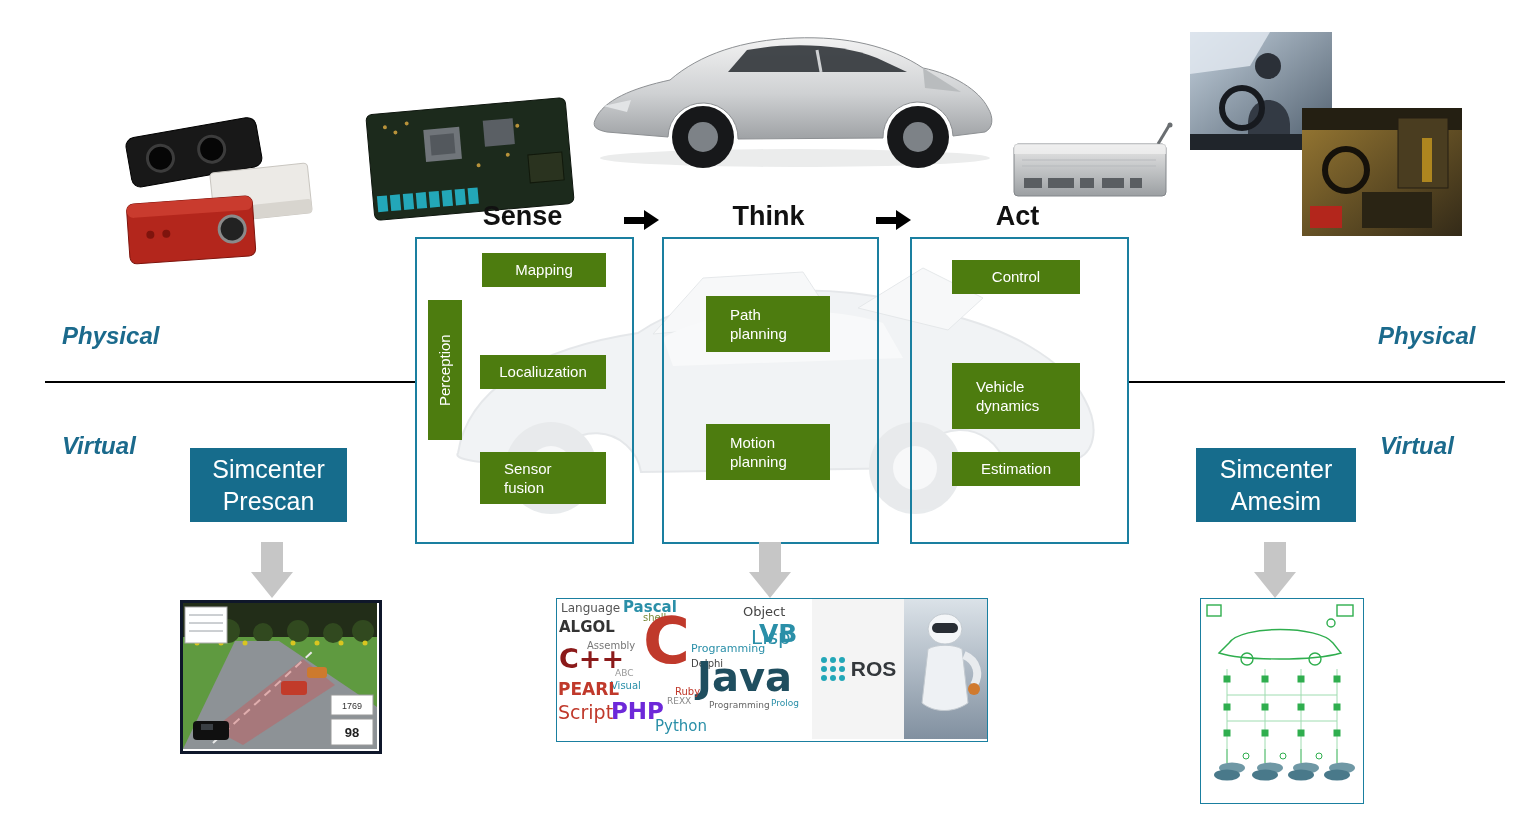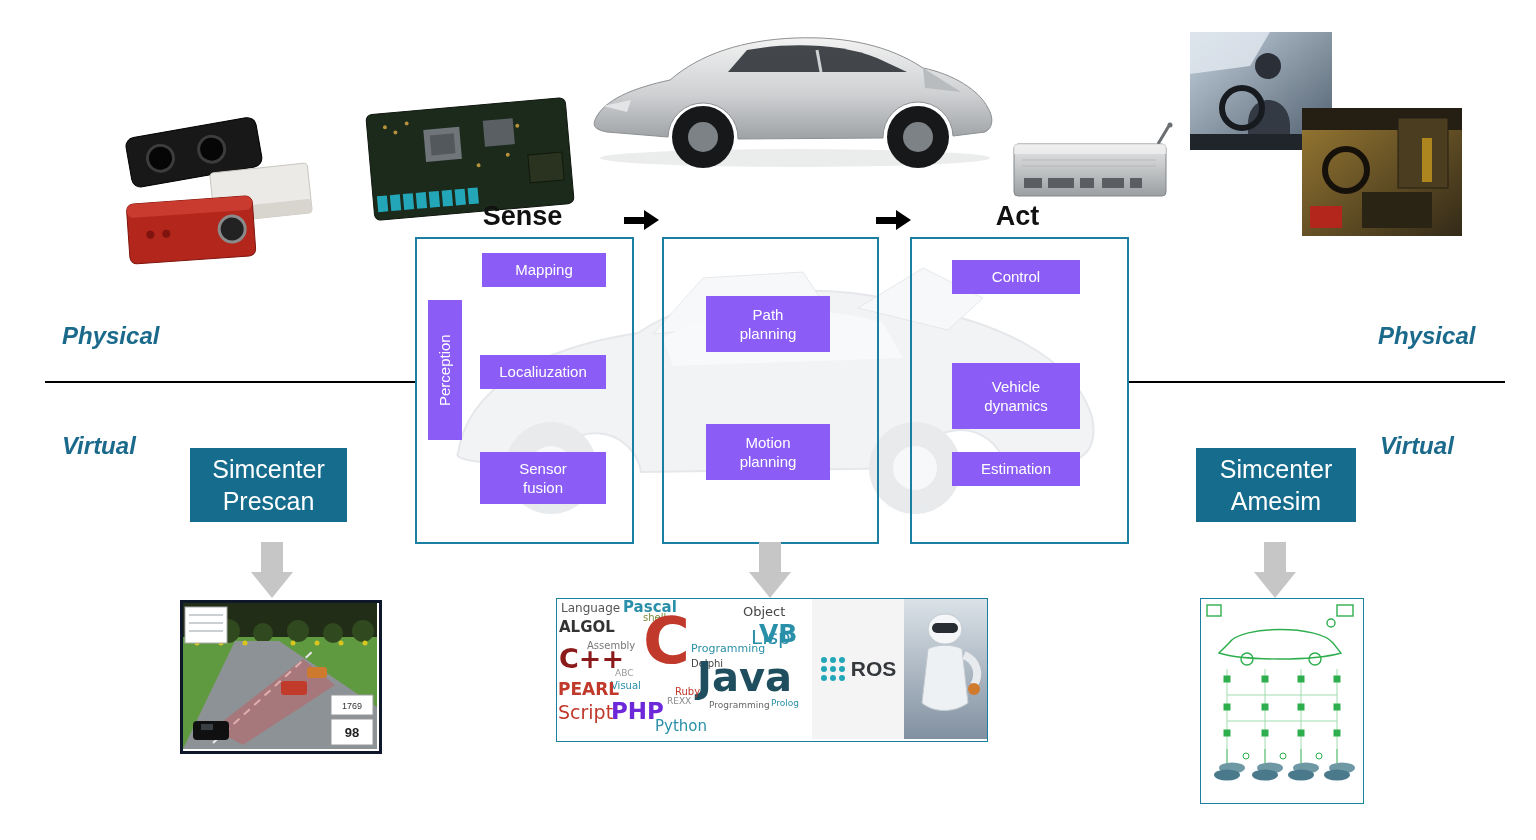--- a/index.html
+++ b/index.html
@@ -14,22 +14,22 @@
   .harrow .shaft{width:20px;height:7px;background:#000;}
   .harrow .head{width:0;height:0;border-left:15px solid #000;border-top:10px solid transparent;border-bottom:10px solid transparent;}
 
   
   .pbox{position:absolute;top:237px;height:303px;border:2px solid #1a7fa0;z-index:2;background:transparent;}
   #sense-box{left:415px;width:215px;}
   #think-box{left:662px;width:213px;}
   #act-box{left:910px;width:215px;}
 
   
-  .chip{position:absolute;background:#8b5cf6;color:#fff;display:flex;align-items:center;justify-content:center;
-        text-align:center;font-size:15px;line-height:1.3;z-index:3;box-sizing:border-box;padding:2px 8px;}
+  .chip{position:absolute;background:#4d7c0f;color:#fff;display:flex;align-items:center;justify-content:center;
+        font-size:15px;line-height:1.3;z-index:3;box-sizing:border-box;padding:2px 8px;}
   .wrap2{padding:4px 24px;}
   .vchip{writing-mode:vertical-rl;transform:rotate(180deg);}
 
   
   .domain{position:absolute;font-size:24px;font-weight:bold;font-style:italic;color:#1b6a8c;z-index:4;}
 
   
   .divline{position:absolute;top:381px;height:2px;background:#000;z-index:1;}
 
   
@@ -227,20 +227,21 @@
           <circle cx="512" cy="230" r="22" fill="#eef0f2"></circle>
       </g>
     </svg>
   </div>
 
   <div class="hdr" style="left:415px;width:215px">Sense</div>
   <div class="harrow" style="left:624px">
     <span class="shaft"></span>
     <span class="head"></span>
   </div>
+  <div class="hdr" style="left:662px;width:213px">Think</div>
   <div class="harrow" style="left:876px">
     <span class="shaft"></span>
     <span class="head"></span>
   </div>
   <div class="hdr" style="left:910px;width:215px">Act</div>
 
   <div class="pbox" id="sense-box"></div>
   <div class="pbox" id="think-box"></div>
   <div class="pbox" id="act-box"></div>
 

